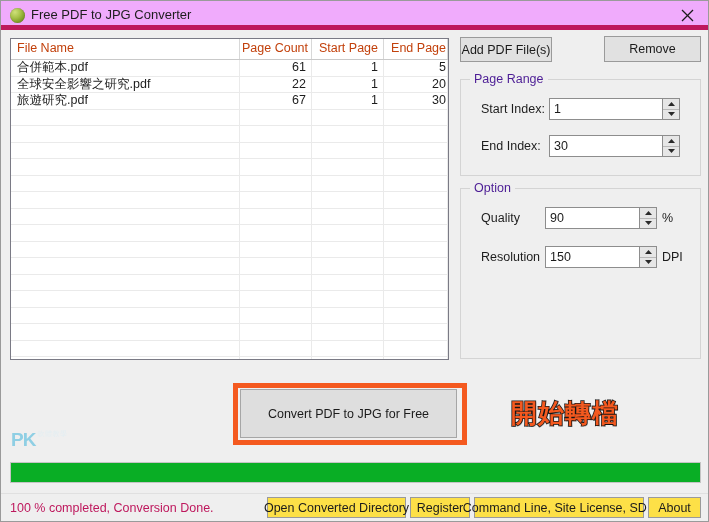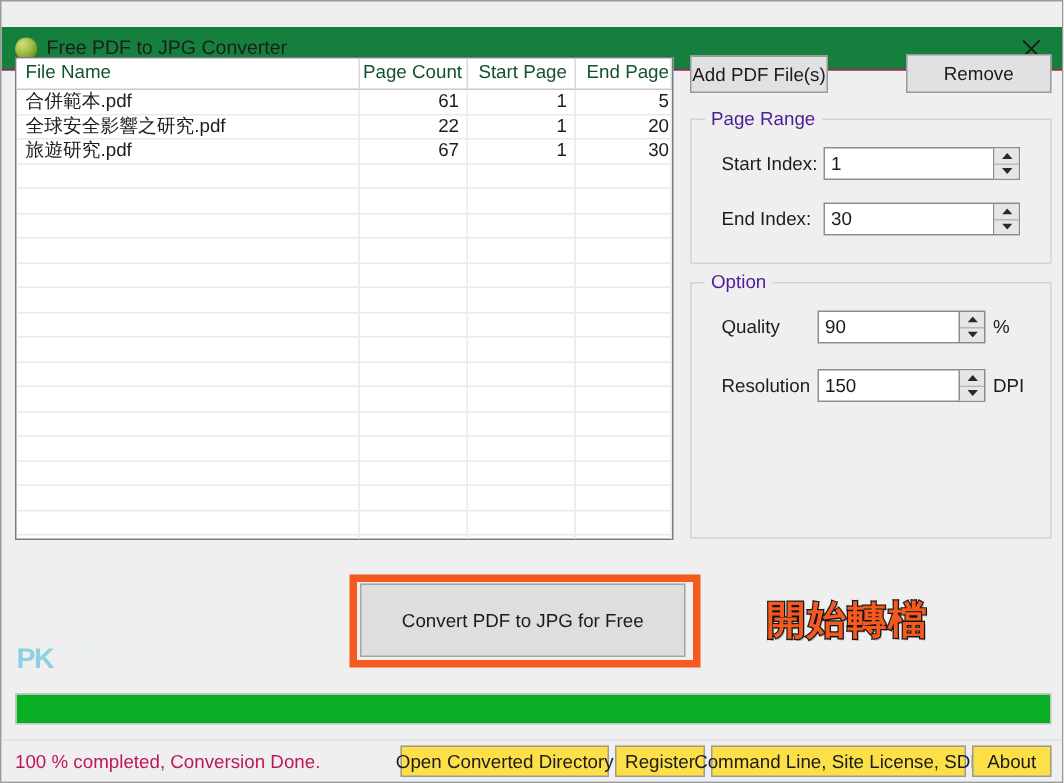--- a/index.html
+++ b/index.html
@@ -16,26 +16,26 @@
     height: 522px;
     background: #efefef;
     border: 1px solid #9a9a9a;
     box-sizing: border-box;
     overflow: hidden;
   }
 
   
   .titlebar {
     position: absolute;
-    left: 0; top: 17px;
+    left: 0; top: 0;
     width: 709px;
     height: 29px;
-    background: #15803d;
-    box-sizing: border-box;
-    border-bottom: 1px solid #be185d;
+    background: #f0abfc;
+    box-sizing: border-box;
+    border-bottom: 5px solid #be185d;
   }
   .title-icon {
     position: absolute;
     left: 9px; top: 7px;
     width: 15px; height: 15px;
     border-radius: 50%;
     background: radial-gradient(circle at 33% 28%, #cfe07a 0%, #a8c24a 38%, #7d9b26 70%, #566d13 100%);
     box-shadow: inset 0 0 1px rgba(0,0,0,.35);
   }
   .title-text {
@@ -70,21 +70,21 @@
     position: relative;
     height: 21px;
     background: #ffffff;
     border-bottom: 1px solid #c9c9c9;
     box-sizing: border-box;
   }
   .fl-head .hcell {
     position: absolute;
     top: 2px;
     font-size: 12.5px;
-    color: #14532d;
+    color: #c2410c;
     white-space: nowrap;
   }
   .fl-head .vline {
     position: absolute;
     top: 0; bottom: 0;
     width: 1px;
     background: #d8d8d8;
   }
   .fl-body { position: relative; }
   .fl-row {

